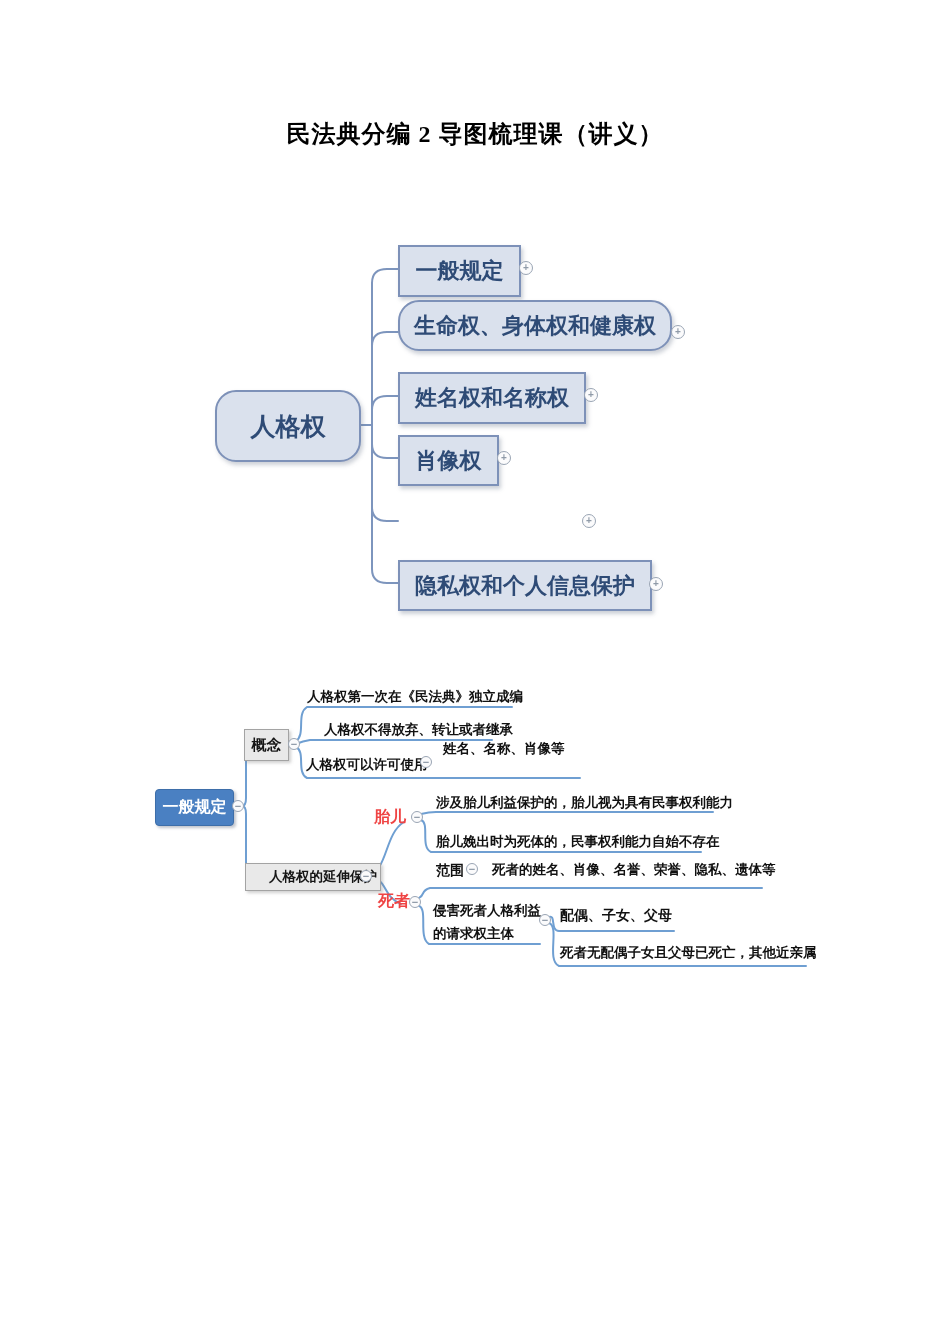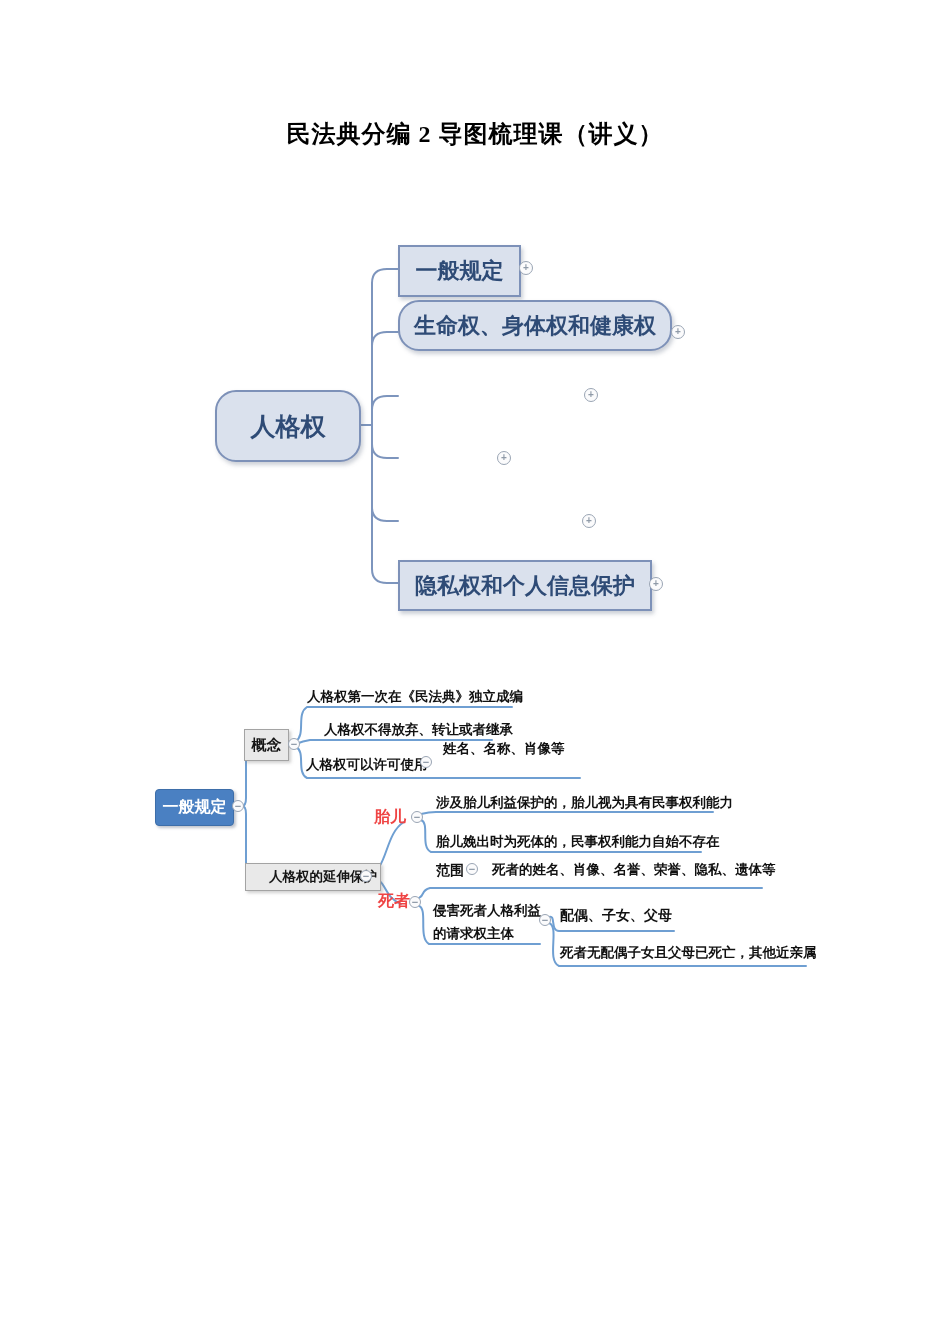--- a/index.html
+++ b/index.html
@@ -77,22 +77,24 @@
   </svg>
 
   <div class="m1box m1root" style="left:215px;top:390px;width:142px;height:68px;">人格权</div>
 
   <div class="m1box" style="left:398px;top:245px;width:119px;height:48px;">一般规定</div>
   <span class="circ big" style="left:519px;top:261px;">+</span>
 
   <div class="m1box" style="left:398px;top:300px;width:270px;height:47px;border-radius:21px;">生命权、身体权和健康权</div>
   <span class="circ big" style="left:671px;top:325px;">+</span>
 
+  <div class="m1box" style="left:398px;top:372px;width:184px;height:48px;">姓名权和名称权</div>
   <span class="circ big" style="left:584px;top:388px;">+</span>
 
+  <div class="m1box" style="left:398px;top:435px;width:97px;height:47px;">肖像权</div>
   <span class="circ big" style="left:497px;top:451px;">+</span>
 
   <span class="circ big" style="left:582px;top:514px;">+</span>
 
   <div class="m1box" style="left:398px;top:560px;width:250px;height:47px;">隐私权和个人信息保护</div>
   <span class="circ big" style="left:649px;top:577px;">+</span>
 
   <div class="m2rootbox" style="left:155px;top:789px;width:77px;height:35px;">一般规定</div>
   <span class="circ sml" style="left:232px;top:800px;">−</span>
 

